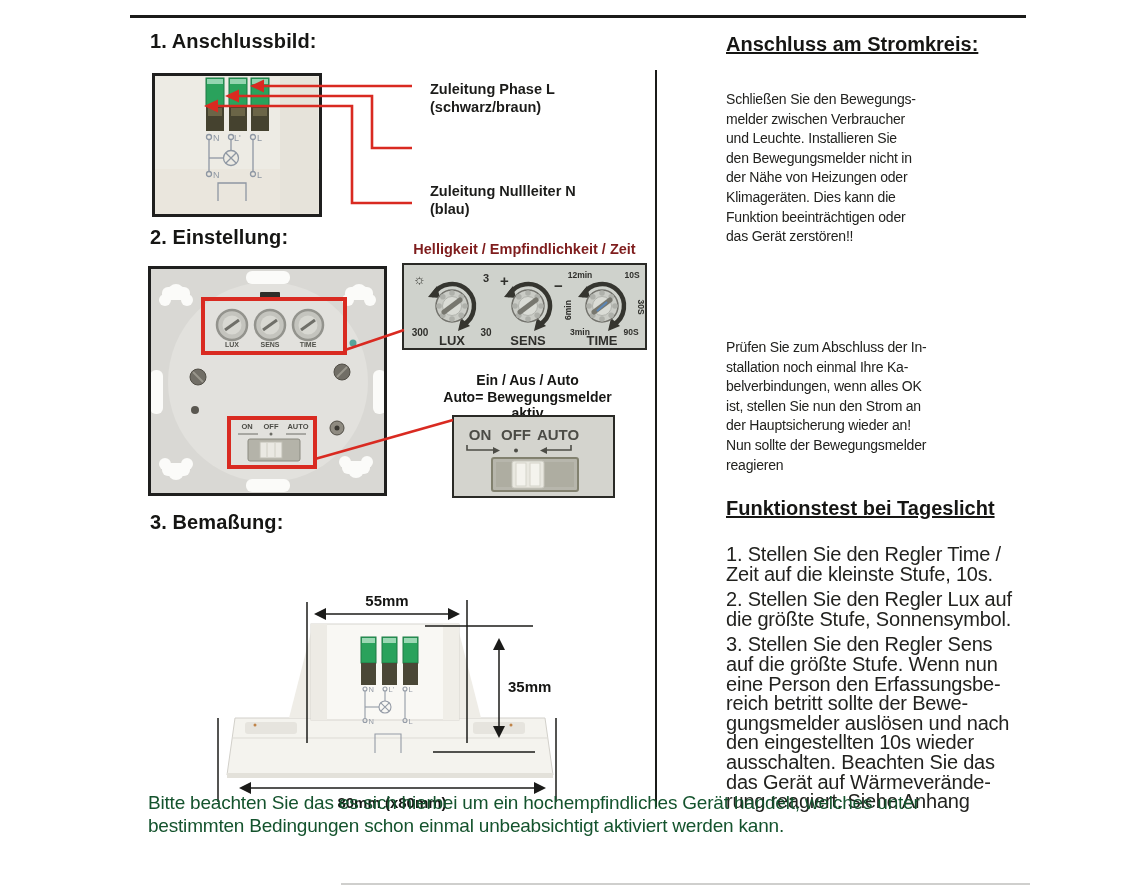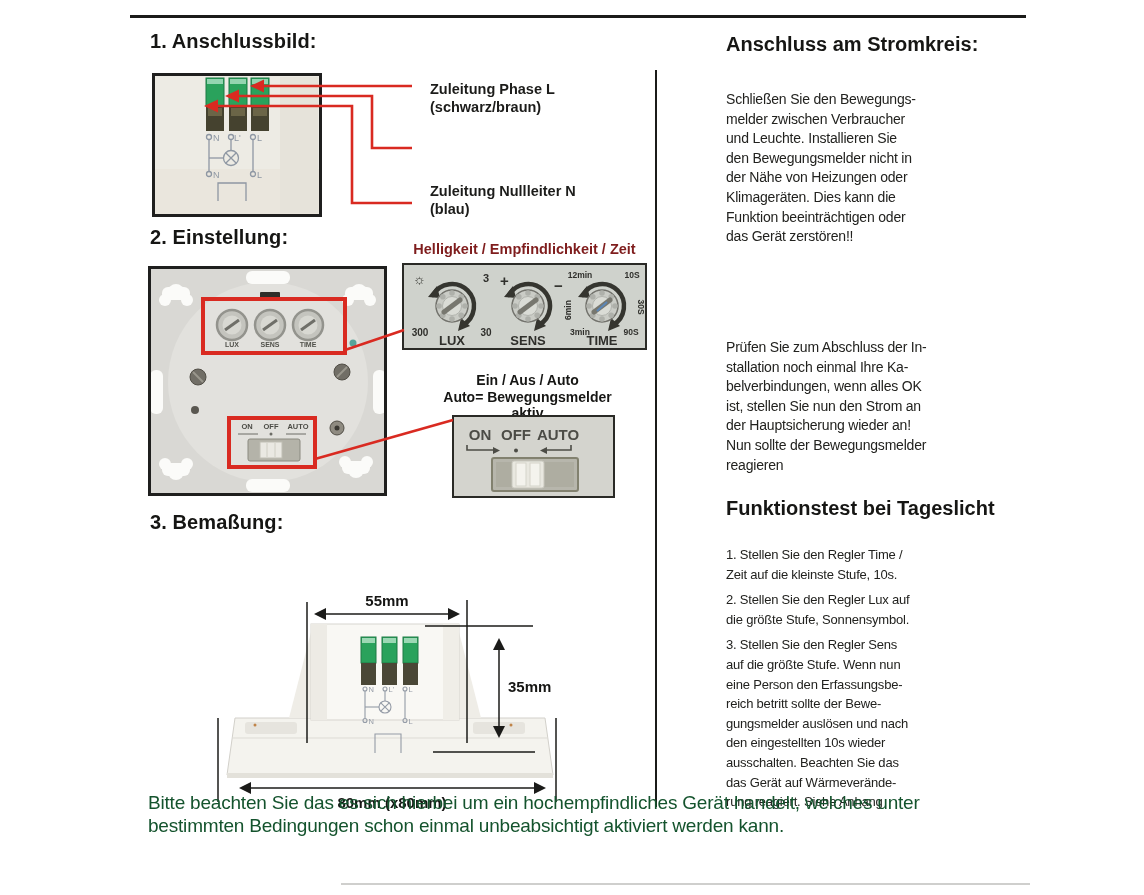--- a/index.html
+++ b/index.html
@@ -8,23 +8,23 @@
   .abs{position:absolute;}
   .h{position:absolute;margin:0;font-size:20px;font-weight:bold;color:#161614;letter-spacing:.1px;}
   .rule-top{position:absolute;left:130px;top:15px;width:896px;height:3px;background:#1b1b19;}
   .rule-v{position:absolute;left:655px;top:70px;width:2px;height:737px;background:#1b1b19;}
   .rule-bot{position:absolute;left:341px;top:883px;width:689px;height:2px;background:#cfcfcd;}
   .wl{position:absolute;left:430px;font-size:14.5px;line-height:18px;font-weight:600;color:#1c1c1a;}
   .ct1{position:absolute;left:402px;top:241px;width:245px;text-align:center;font-weight:bold;font-size:14.5px;color:#7f1d1d;}
   .ct2{position:absolute;left:427px;top:372px;width:201px;text-align:center;font-weight:bold;font-size:14px;line-height:16.5px;color:#161614;white-space:pre-line;}
   .box{position:absolute;border:2px solid #2a2a26;background:#cfd2cc;}
   .rcol{position:absolute;left:726px;width:318px;}
-  .rh{position:absolute;left:726px;margin:0;font-size:20px;font-weight:bold;color:#161614;}
+  .rh{position:absolute;left:726px;margin:0;font-size:20px;font-weight:bold;color:#161614;text-decoration:underline;}
   .rp{position:absolute;left:726px;width:318px;font-size:14px;line-height:19.6px;white-space:pre-line;letter-spacing:-0.2px;color:#22221f;}
-  .step{margin:0 0 6px 0;font-size:13px;line-height:19.6px;white-space:pre-line;letter-spacing:-0.2px;color:#22221f;}
+  .step{margin:0 0 6px 0;font-size:20px;line-height:19.6px;white-space:pre-line;letter-spacing:-0.2px;color:#22221f;}
   .footer{position:absolute;left:148px;top:792px;width:960px;font-size:19px;line-height:22.5px;
           white-space:pre-line;letter-spacing:-0.2px;color:#14532d;}
   svg text{font-family:"Liberation Sans","DejaVu Sans",sans-serif;}
   .overlay{position:absolute;left:0;top:0;pointer-events:none;z-index:6;}
 </style>
 </head>
 <body>
 
 <div class="page">
 

